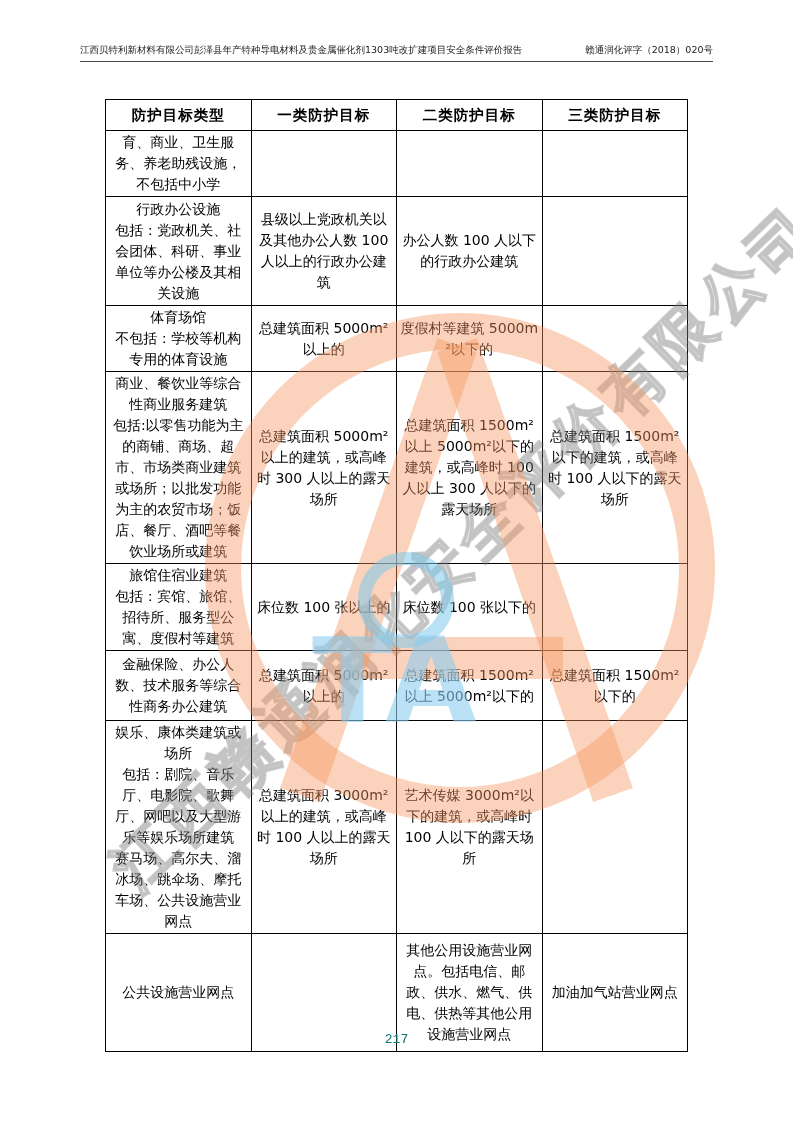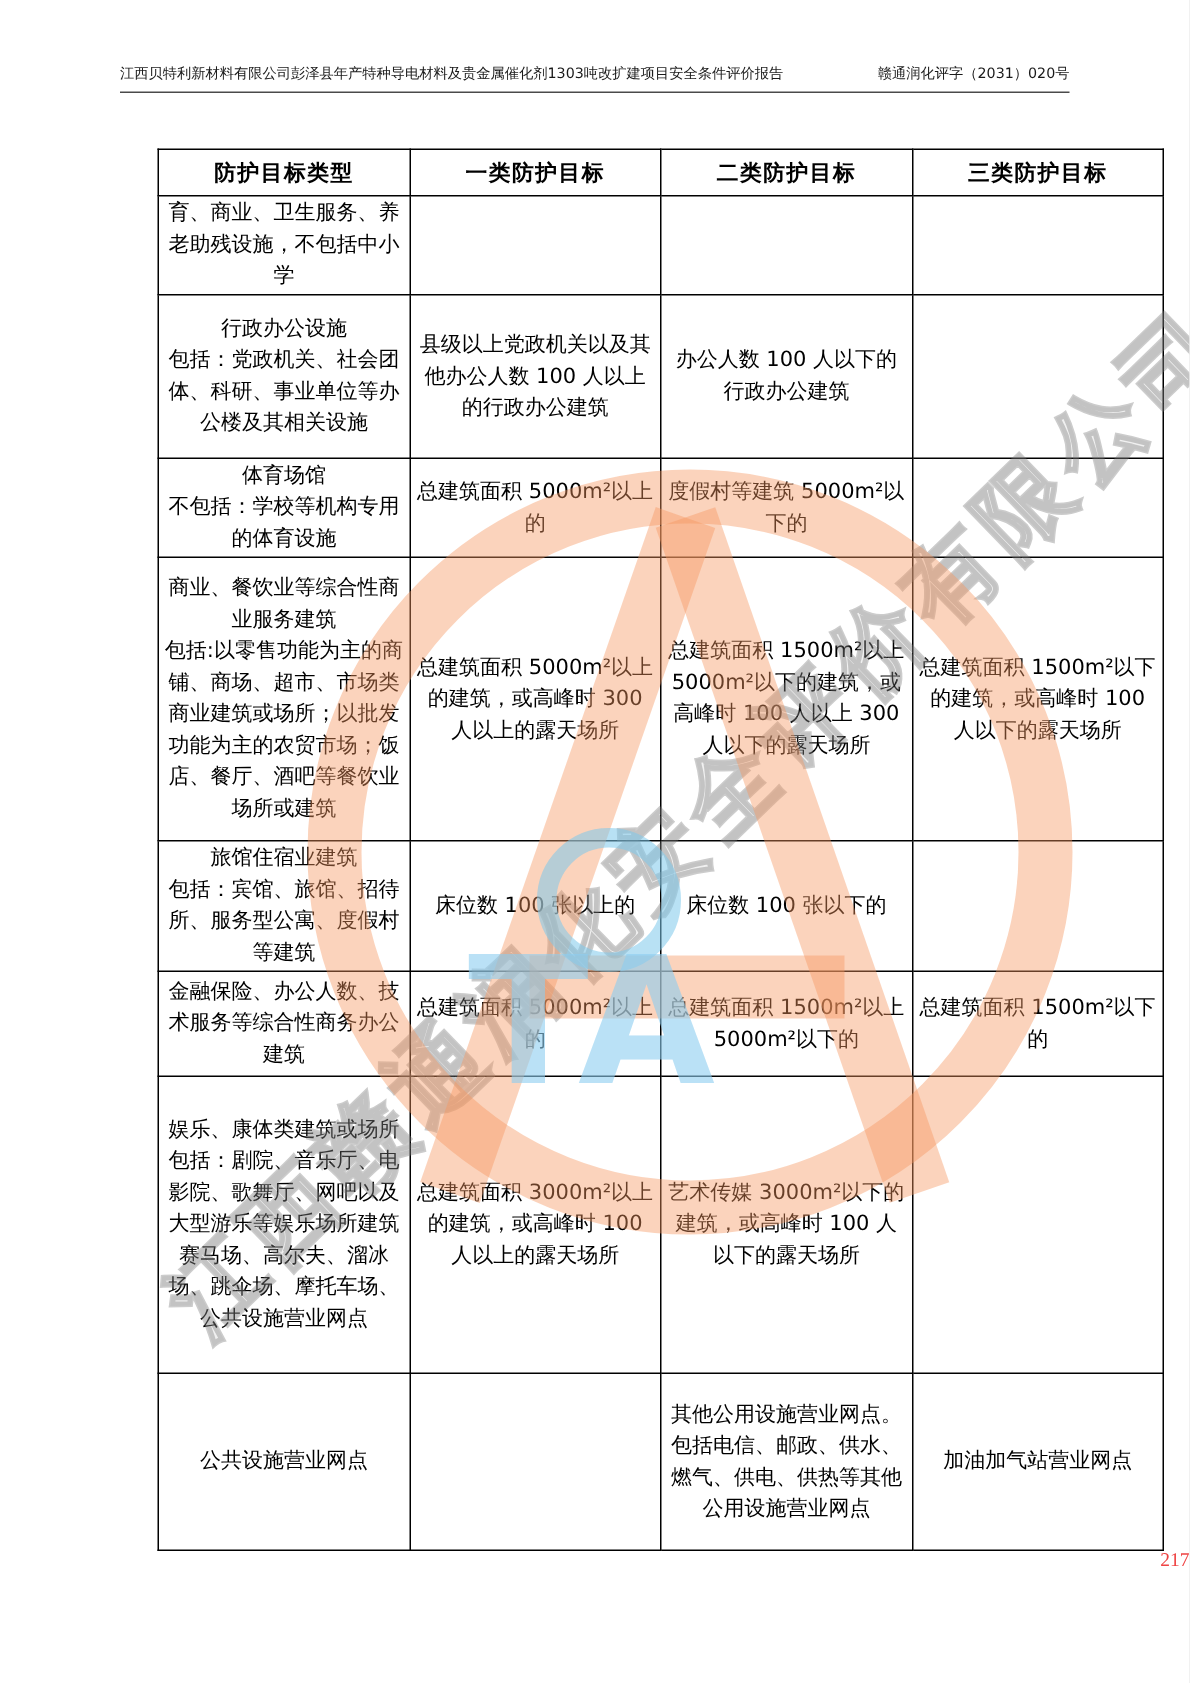--- a/index.html
+++ b/index.html
@@ -12,21 +12,21 @@
   .doc-header{
     position:absolute;left:80px;top:44px;width:633px;
     display:flex;justify-content:space-between;align-items:flex-end;gap:10px;
     font-size:9.5px;line-height:12px;color:#1a1a1a;
     border-bottom:1px solid #4a4a4a;padding-bottom:5px;
   }
   .doc-header .h-left{max-width:478px;}
   .doc-header .h-right{white-space:nowrap;}
   
   table.main{
-    position:absolute;left:105px;top:99px;width:671px;
+    position:absolute;left:105px;top:99px;width:583px;
     border-collapse:collapse;table-layout:fixed;z-index:1;
   }
   table.main th,table.main td{border:1px solid #000;}
   table.main th{
     height:30px;font-size:14.5px;font-weight:bold;text-align:center;
     padding:0 2px;letter-spacing:1px;
   }
   table.main td{
     font-size:14px;line-height:21px;padding:1px 3px;
     vertical-align:middle;text-align:center;
@@ -35,22 +35,22 @@
   tbody tr:nth-child(1) td{height:57px;}
   tbody tr:nth-child(2) td{height:106px;}
   tbody tr:nth-child(3) td{height:63px;}
   tbody tr:nth-child(4) td{height:186px;}
   tbody tr:nth-child(5) td{height:84px;}
   tbody tr:nth-child(6) td{height:67px;}
   tbody tr:nth-child(7) td{height:195px;}
   tbody tr:nth-child(8) td{height:115px;}
   
   .page-number{
-    position:absolute;left:0;right:0;top:1032px;text-align:right;
-    font-family:Liberation Serif, serif;font-size:13px;color:#ef4444;z-index:1;
+    position:absolute;left:0;right:0;top:1032px;text-align:center;
+    font-family:Liberation Mono, monospace;font-size:13px;color:#0f766e;z-index:1;
   }
   
   .wm{position:absolute;pointer-events:none;z-index:5;}
   .wm-ring{
     left:205px;top:313px;width:510px;height:510px;box-sizing:border-box;
     border:36px solid rgba(245,150,95,0.42);border-radius:50%;
   }
   .wm-a{left:205px;top:313px;width:510px;height:510px;}
   .wm-gray{
     left:10px;top:570px;width:800px;text-align:center;white-space:nowrap;
@@ -68,21 +68,21 @@
     letter-spacing:2px;color:rgba(140,205,240,0.60);
   }
 </style>
 </head>
 <body>
 
 <div class="page">
 
   <div class="doc-header">
     <span class="h-left">江西贝特利新材料有限公司彭泽县年产特种导电材料及贵金属催化剂1303吨改扩建项目安全条件评价报告</span>
-    <span class="h-right">赣通润化评字（2031）020号</span>
+    <span class="h-right">赣通润化评字（2018）020号</span>
   </div>
 
   <table class="main">
     <thead>
       <tr>
         <th>防护目标类型</th>
         <th>一类防护目标</th>
         <th>二类防护目标</th>
         <th>三类防护目标</th>
       </tr>

